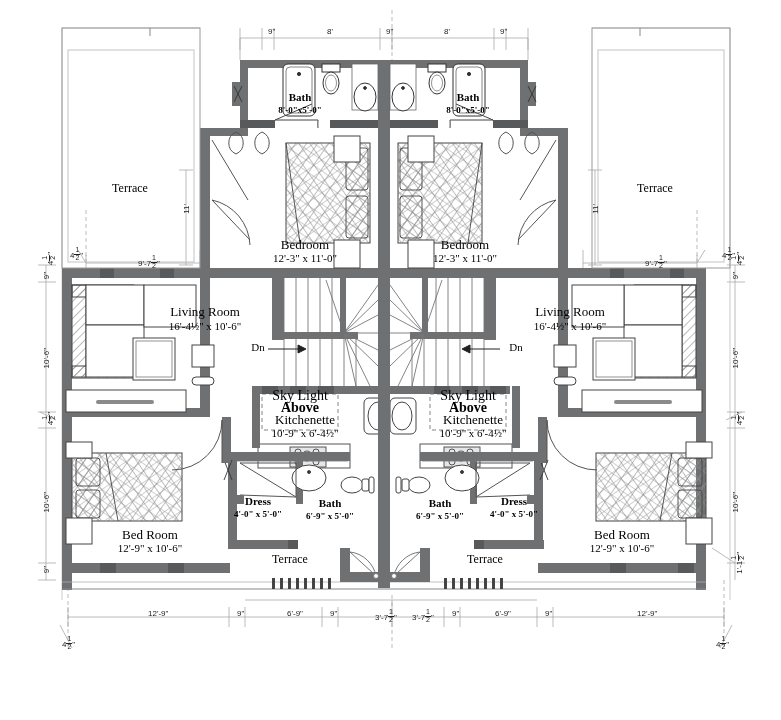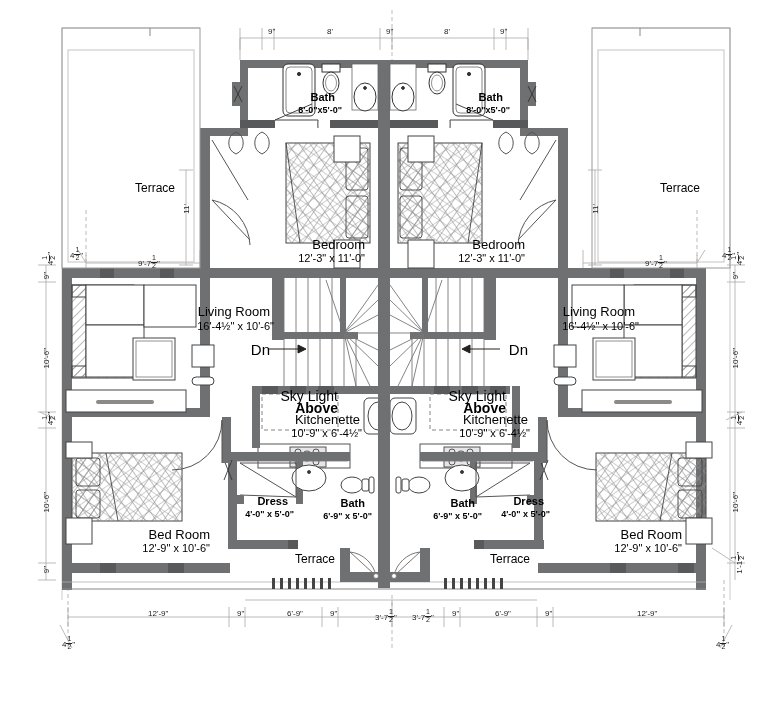--- a/index.html
+++ b/index.html
@@ -1,26 +1,26 @@
 <!DOCTYPE html>
 <html><head>
 <meta charset="utf-8">
 <style>
   html,body{margin:0;padding:0;background:#ffffff;}
   body{width:781px;height:720px;font-family:"Liberation Sans",sans-serif;color:#000;}
   #plan{position:relative;width:781px;height:720px;overflow:hidden;background:#fff;}
   #plan svg{position:absolute;left:0;top:0;}
-  .lbl{position:absolute;text-align:right;white-space:nowrap;line-height:1.05;
-       font-family:Liberation Sans, sans-serif;color:#000;}
+  .lbl{position:absolute;text-align:center;white-space:nowrap;line-height:1.05;
+       font-family:Liberation Serif, serif;color:#000;}
   .room-name{font-size:13px;}
   .room-dim{font-size:11px;}
   .sm-name{font-size:11px;font-weight:bold;}
   .sm-dim{font-size:9px;font-weight:bold;}
   .terrace{font-size:12px;}
-  .dn{font-size:15px;}
+  .dn{font-size:11px;}
   .sky{font-size:14px;}
   .dim{position:absolute;font-size:8px;color:#222;white-space:nowrap;
        font-family:"Liberation Sans",sans-serif;}
   .dim.v{transform-origin:left top;}
   .frac{display:inline-block;vertical-align:-0.25em;font-size:7px;text-align:center;line-height:0.95;}
   .frac i{display:block;font-style:normal;border-bottom:1px solid #222;padding:0 1px;}
   .frac u{display:block;text-decoration:none;padding:0 1px;}
 </style>
 </head>
 <body>

